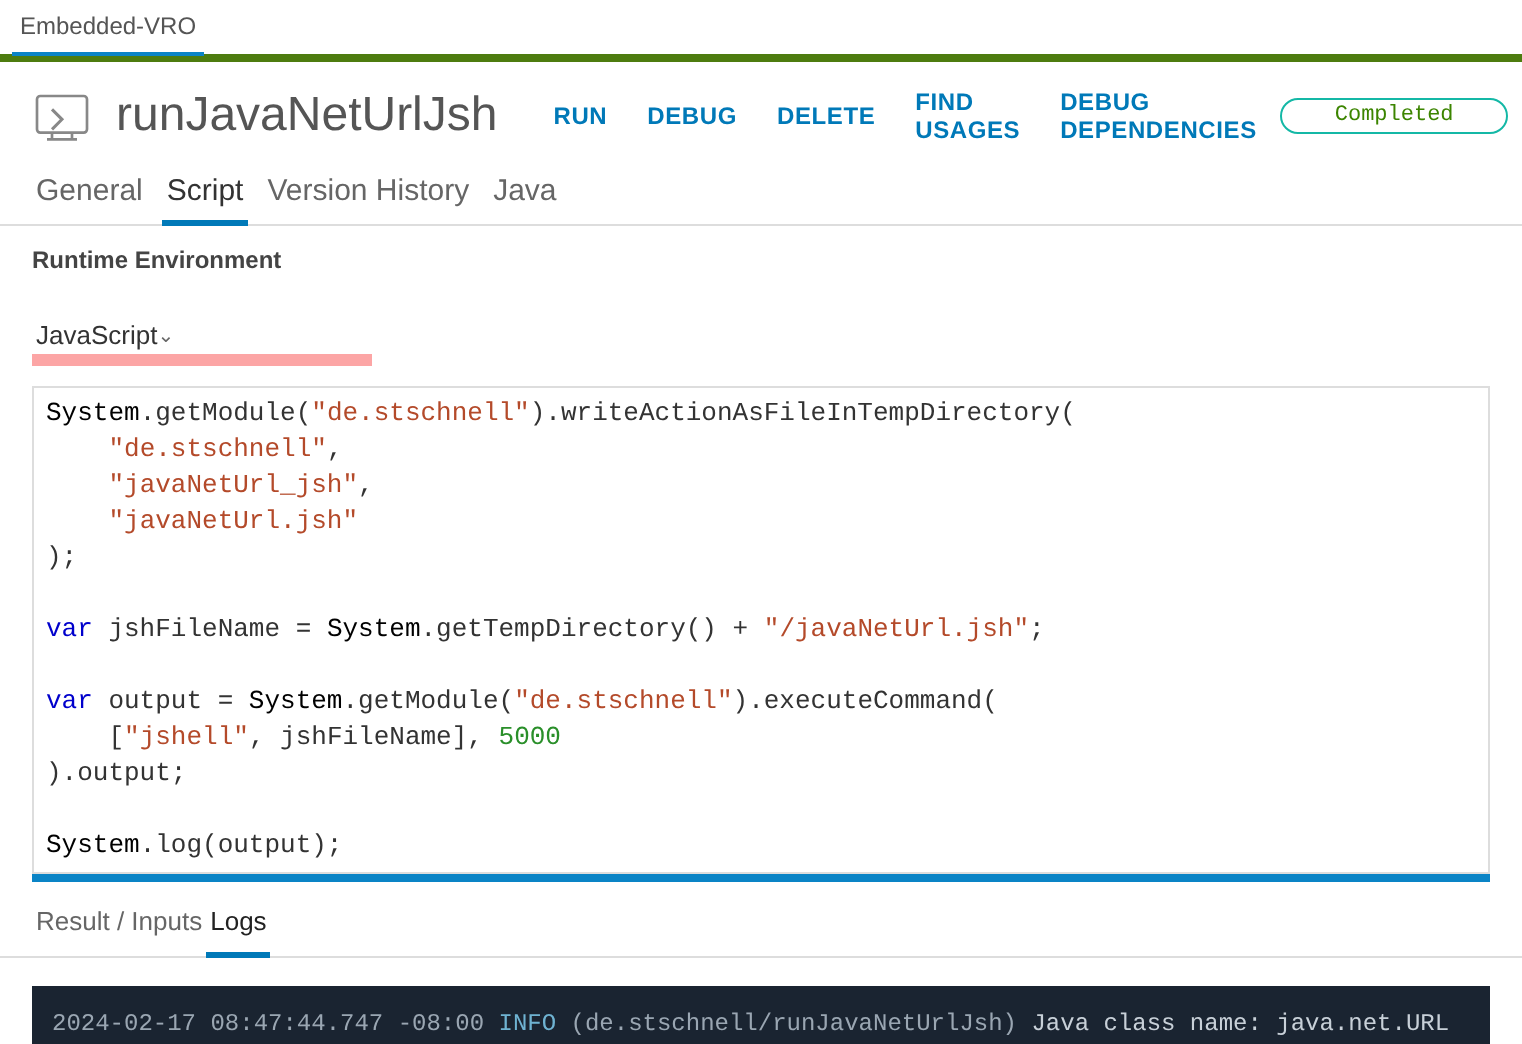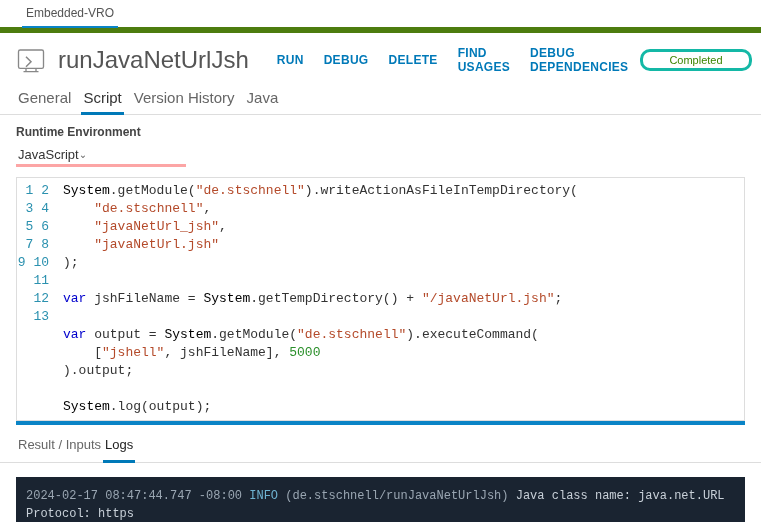--- a/index.html
+++ b/index.html
@@ -7,22 +7,22 @@
     font-family: -apple-system, BlinkMacSystemFont, "Segoe UI", Arial, sans-serif;
     font-size: 13px;
     color: #333;
     background: #fff;
     width: 761px;
     height: 522px;
     overflow: hidden;
   }
 
   .top-tab-bar {
-    border-bottom: 6px solid #4d7c0f;
-    padding: 0 22px;
+    border-bottom: 4px solid #4d7c0f;
+    padding: 0 6px;
   }
   .top-tab {
     display: inline-block;
     padding: 6px 4px 6px 4px;
     font-size: 12px;
     color: #555;
     border-bottom: 2px solid #0a84c6;
     margin-bottom: -1px;
   }
 
@@ -48,25 +48,26 @@
     gap: 20px;
     margin-left: 16px;
     align-items: center;
     font-size: 12px;
     font-weight: 600;
     letter-spacing: 0.3px;
   }
   .action-btn { color: #0079b8; cursor: pointer; }
   .status-pill {
     margin-left: auto;
-    border: 3px solid #14b8a6;
+    border: 1px solid #14b8a6;
     color: #3c8500;
     font-size: 11px;
     padding: 2px 26px;
     border-radius: 10px;
+    font-family: Liberation Mono, monospace;
   }
 
   .sub-tabs {
     display: flex;
     gap: 8px;
     padding: 0 16px;
     border-bottom: 1px solid #ddd;
     font-size: 15px;
   }
   .sub-tab {
@@ -81,24 +82,24 @@
     border-bottom-color: #0079b8;
   }
 
   .section-label {
     padding: 10px 16px 4px 16px;
     font-size: 12px;
     font-weight: 600;
     color: #444;
   }
   .lang-select {
-    margin: 2px 16px 10px 16px;
+    margin: 17px 16px 10px 16px;
     display: inline-flex;
     align-items: center;
-    border-bottom: 3px solid #fca5a5;
+    border-bottom: 6px solid #fca5a5;
     width: 170px;
     justify-content: flex-start;
     padding: 2px 2px;
     font-size: 13px;
     color: #333;
   }
   .chev { color: #666; font-size: 10px; }
 
   .editor {
     margin: 0 16px;
@@ -206,33 +207,20 @@
   <span class="sub-tab">Java</span>
 </div>
 
 <div class="section-label">Runtime Environment</div>
 <div class="lang-select">
   <span>JavaScript</span>
   <span class="chev">⌄</span>
 </div>
 
 <div class="editor">
-  <div class="gutter"><span>1</span>
-<span>2</span>
-<span>3</span>
-<span>4</span>
-<span>5</span>
-<span>6</span>
-<span>7</span>
-<span>8</span>
-<span>9</span>
-<span>10</span>
-<span>11</span>
-<span>12</span>
-<span>13</span></div>
   <div class="codearea"><span class="tok-ident">System</span><span class="tok-plain">.getModule(</span><span class="tok-str">"de.stschnell"</span><span class="tok-plain">).writeActionAsFileInTempDirectory(</span>
 <span class="tok-plain">    </span><span class="tok-str">"de.stschnell"</span><span class="tok-plain">,</span>
 <span class="tok-plain">    </span><span class="tok-str">"javaNetUrl_jsh"</span><span class="tok-plain">,</span>
 <span class="tok-plain">    </span><span class="tok-str">"javaNetUrl.jsh"</span>
 <span class="tok-plain">);</span>
 <span></span>
 <span class="tok-kw">var</span><span class="tok-plain"> jshFileName = </span><span class="tok-ident">System</span><span class="tok-plain">.getTempDirectory() + </span><span class="tok-str">"/javaNetUrl.jsh"</span><span class="tok-plain">;</span>
 <span></span>
 <span class="tok-kw">var</span><span class="tok-plain"> output = </span><span class="tok-ident">System</span><span class="tok-plain">.getModule(</span><span class="tok-str">"de.stschnell"</span><span class="tok-plain">).executeCommand(</span>
 <span class="tok-plain">    [</span><span class="tok-str">"jshell"</span><span class="tok-plain">, jshFileName], </span><span class="tok-num">5000</span>

